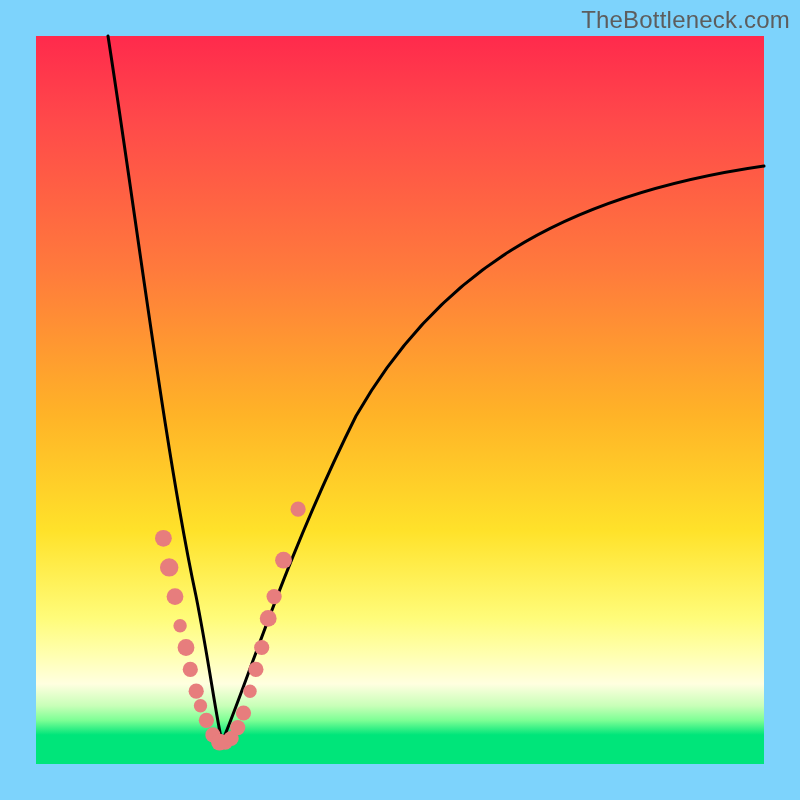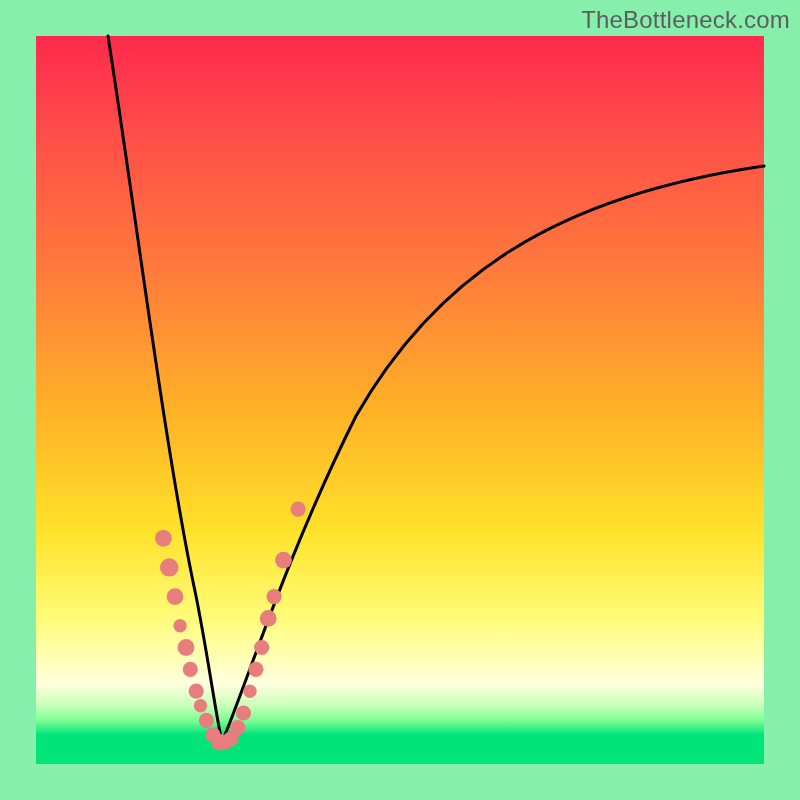--- a/index.html
+++ b/index.html
@@ -10,21 +10,21 @@
     background: #000;
     overflow: hidden;
     font-family: Arial, Helvetica, sans-serif;
   }
   .frame {
     position: absolute;
     left: 0;
     top: 0;
     width: 800px;
     height: 800px;
-    background: #86efac;
+    background: #7dd3fc;
   }
   .plot-area {
     position: absolute;
     left: 36px;
     top: 36px;
     width: 728px;
     height: 728px;
     
     background:
       linear-gradient(

